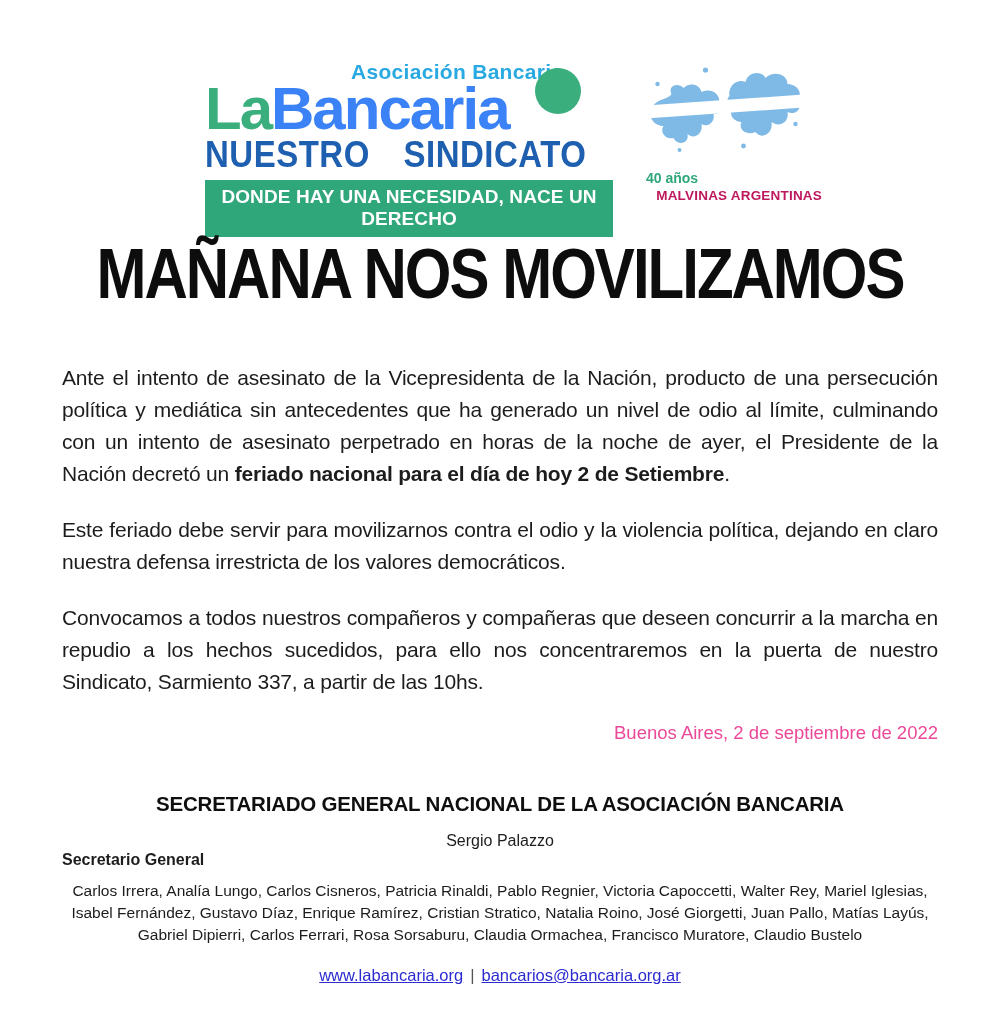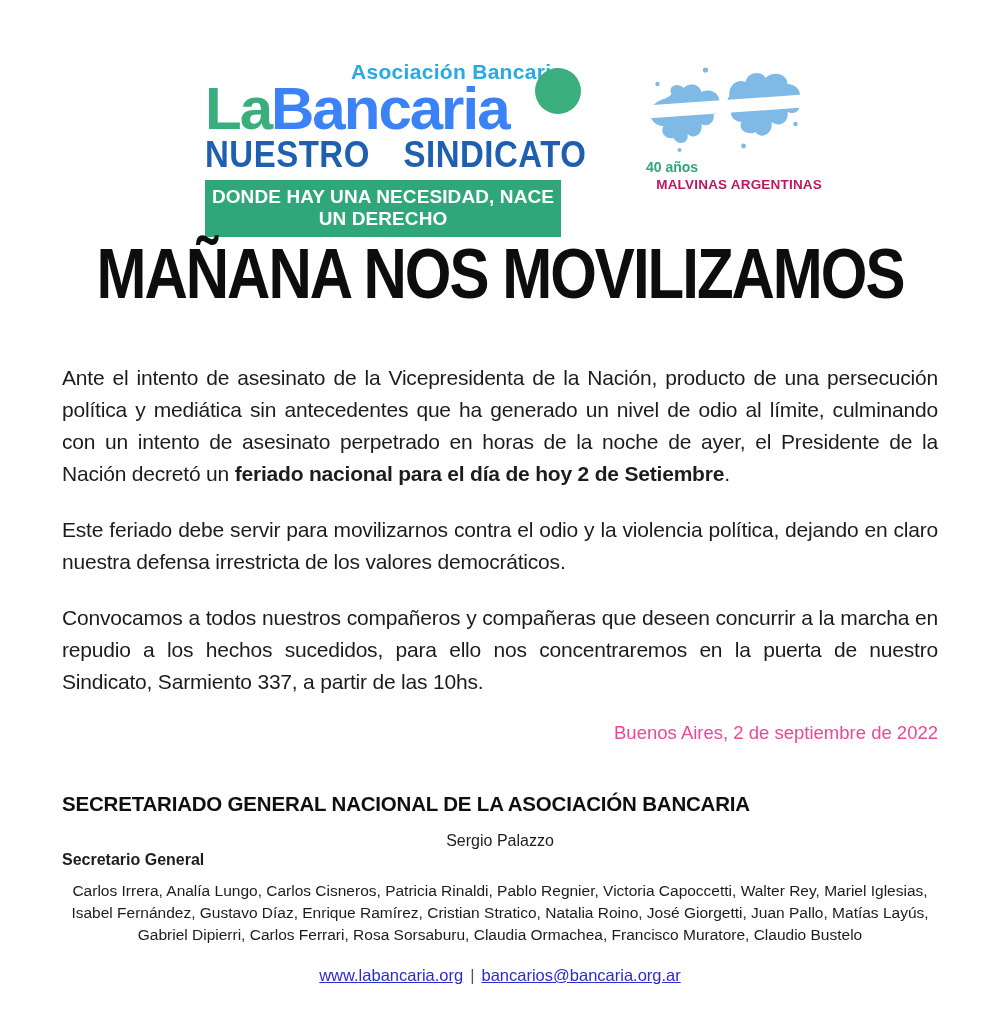--- a/index.html
+++ b/index.html
@@ -13,40 +13,40 @@
   .brand { position:absolute; left:205px; top:60px; width:420px; }
   .brand-top { color:#29A9E1; font-weight:bold; font-size:21px; margin-left:146px; letter-spacing:.3px; }
   .brand-main { position:relative; font-weight:bold; font-size:60px; line-height:54px; letter-spacing:-2px; margin-top:-2px; white-space:nowrap; }
   .brand-main .txt { position:relative; z-index:1;text-align:center; }
   .brand-la { color:#3BAE7E; }
   .brand-bancaria { color:#3b82f6; }
   .brand-dot { position:absolute; left:330px; top:-14px; width:46px; height:46px; border-radius:50%; background:#3BAE7E; z-index:0; }
   .brand-sub { color:#1E5FAF; font-weight:bold; font-size:33px; letter-spacing:.5px; word-spacing:24px; margin-top:0; white-space:nowrap;
                display:inline-block; transform:scaleY(1.12); transform-origin:left center; }
   .brand-bar { margin-top:6px; background:#2FA77B; color:#ffffff; font-weight:bold; font-size:19px;
-               text-align:center; width:356px; padding:6px 0 7px; letter-spacing:.1px; box-sizing:border-box; }
+               text-align:center; width:408px; padding:6px 0 7px; letter-spacing:.1px; box-sizing:border-box; }
 
   .malvinas { position:absolute; left:642px; top:56px; width:180px; }
   .malvinas svg { display:block; width:168px; height:100px; }
-  .malvinas-40 { color:#2FA77B; font-weight:bold; font-size:14px; margin:3px 0 0 4px; }
+  .malvinas-40 { color:#2FA77B; font-weight:bold; font-size:14px; margin:14px 0 0 4px; }
   .malvinas-name { color:#be185d; font-weight:bold; font-size:13.5px; margin:2px 0 0 4px; letter-spacing:.2px;text-align:right; }
 
   
   .content { position:relative; padding:238px 62px 0 62px; }
 
   .doc-title { margin:0; text-align:center; font-weight:bold; font-size:60px; line-height:76px; letter-spacing:-2px; color:#0d0d0d; white-space:nowrap; }
   .doc-title .stretch { display:inline-block; transform:scaleY(1.16); transform-origin:center 60%; }
 
   .body-text { margin-top:48px; }
   .body-text p { margin:0 0 24px 0; font-size:21px; line-height:32px; text-align:justify; letter-spacing:-.2px; color:#1c1c1c; }
   .body-text .b { font-weight:bold; }
 
   .dateline { text-align:right; font-size:18.5px; margin-top:16px; color:#ec4899; }
 
-  .sig-heading { text-align:left; font-weight:bold; font-size:20.5px; margin-top:48px; letter-spacing:-.2px; color:#0f0f0f; }
+  .sig-heading { text-align:center; font-weight:bold; font-size:20.5px; margin-top:48px; letter-spacing:-.2px; color:#0f0f0f; }
   .sig-name { text-align:center; font-size:16px; margin-top:16px; }
   .sig-role { font-size:16px; font-weight:bold; margin-top:1px; }
   .sig-members { text-align:center; font-size:15.5px; line-height:22px; margin-top:11px; color:#1c1c1c; }
 
   .footer-links { text-align:center; font-size:16.5px; margin-top:20px; }
   .footer-links a { color:#2B2BD0; text-decoration:underline; }
   .footer-links .sep { color:#555; padding:0 7px; }
 </style>
 </head>
 <body>

